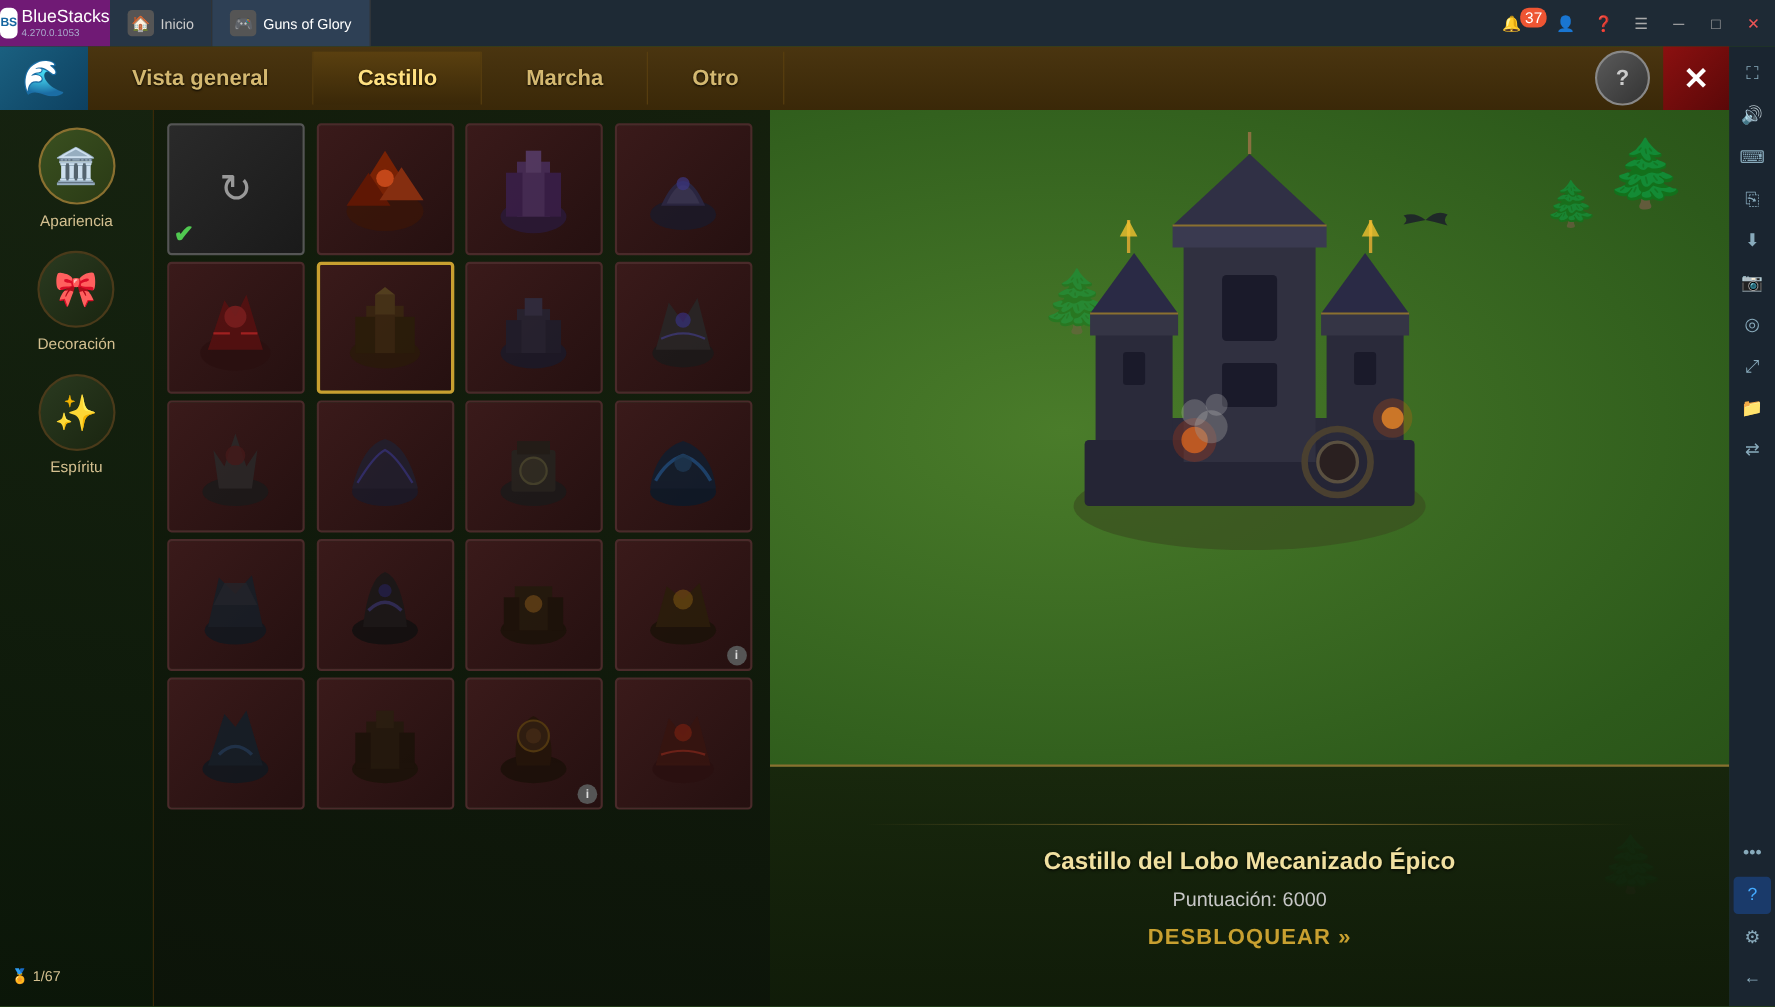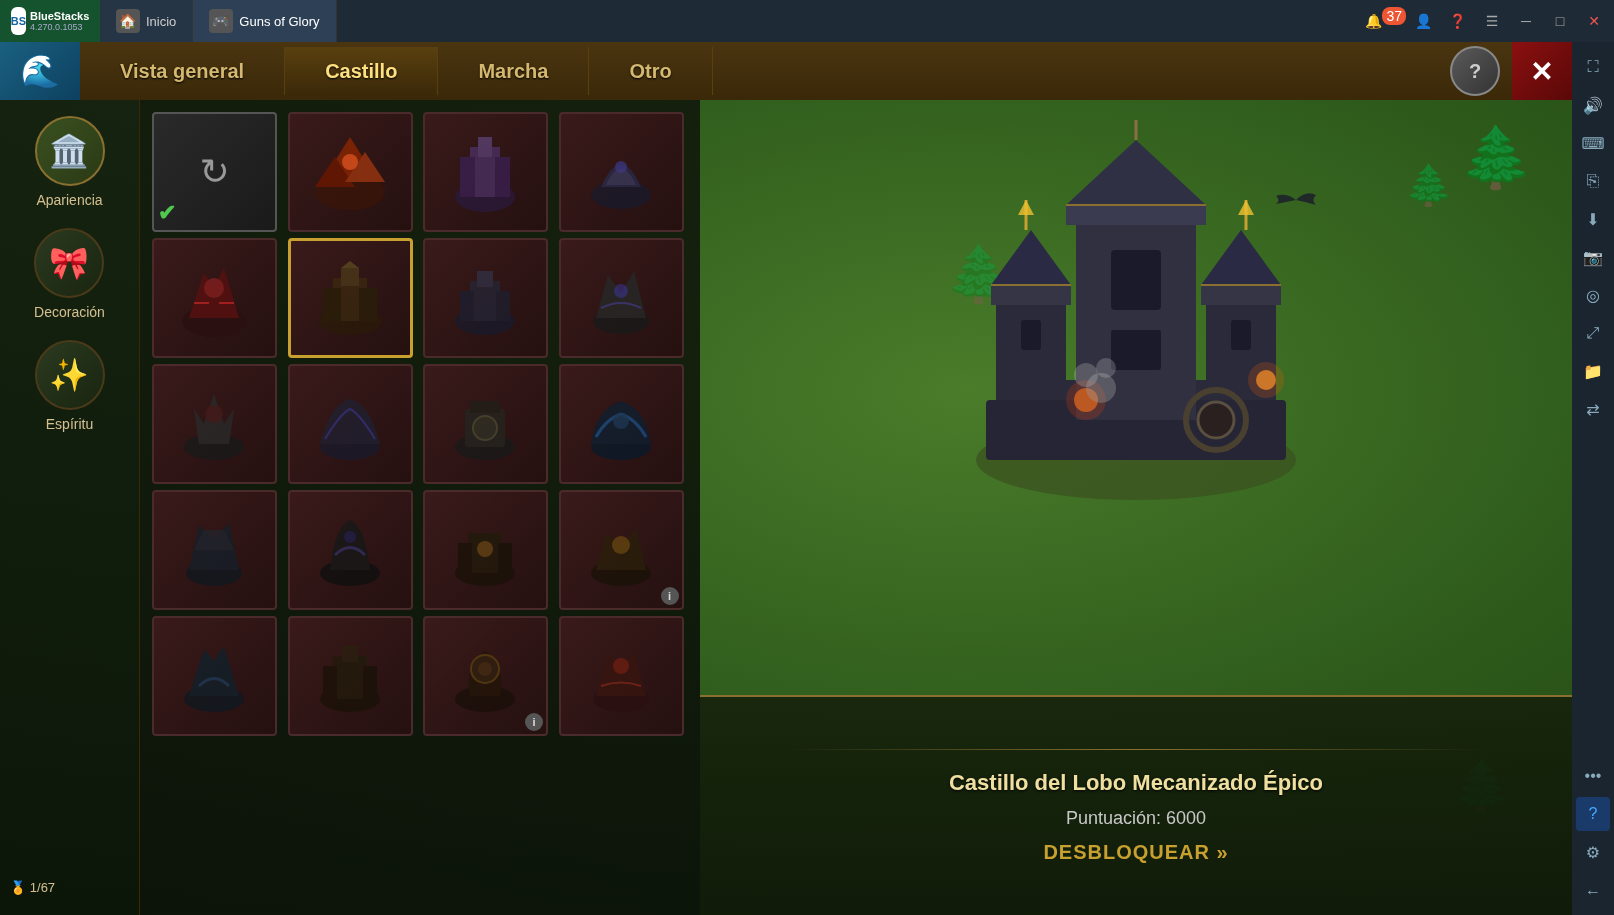--- a/index.html
+++ b/index.html
@@ -17,21 +17,21 @@
       height: 42px;
       background: #1e2a35;
       display: flex;
       align-items: center;
       position: relative;
       z-index: 100;
     }
     .bs-logo {
       width: 100px;
       height: 42px;
-      background: #14532d;
+      background: #701a75;
       display: flex;
       align-items: center;
       justify-content: center;
       gap: 4px;
       padding: 0 16px;
     }
     .bs-logo-icon {
       width: 28px;
       height: 28px;
       background: #fff;
@@ -415,21 +415,21 @@
       height: 400px;
     }
   </style>
 </head>
 <body>
 
 <div id="titlebar">
   <div class="bs-logo">
     <div class="bs-logo-icon">BS</div>
     <div style="display:flex;flex-direction:column">
-      <span style="color:#fff;font-size:11px;font-weight:bold">BlueStacks</span>
+      <span style="color:#fff;font-size:16px;font-weight:normal">BlueStacks</span>
       <span class="bs-version">4.270.0.1053</span>
     </div>
   </div>
   <div class="tab-item">
     <div class="tab-icon">🏠</div>
     <span>Inicio</span>
   </div>
   <div class="tab-item active">
     <div class="tab-icon">🎮</div>
     <span>Guns of Glory</span>

